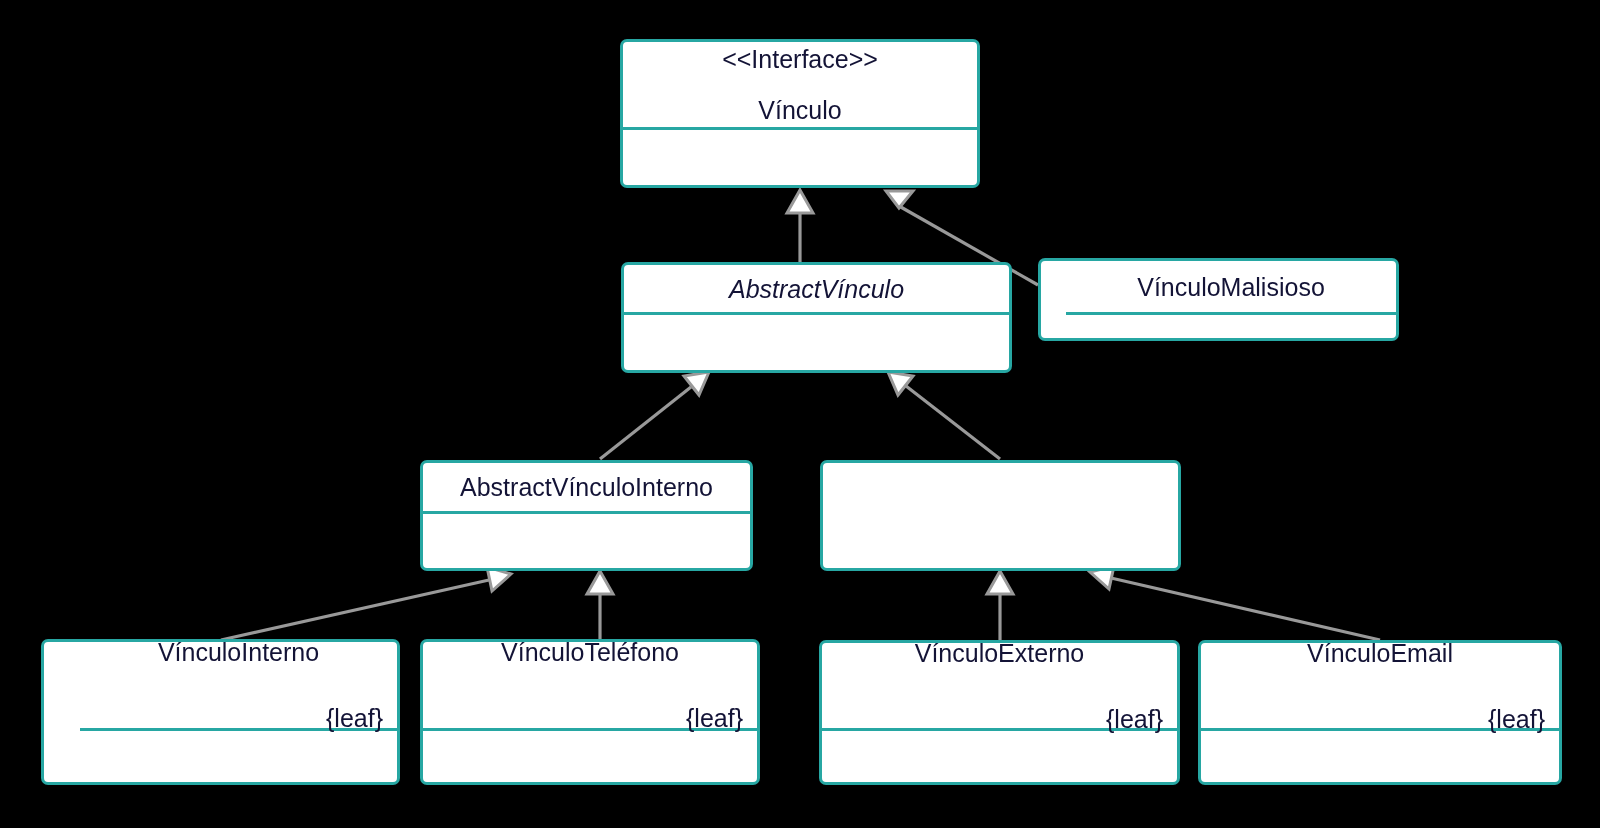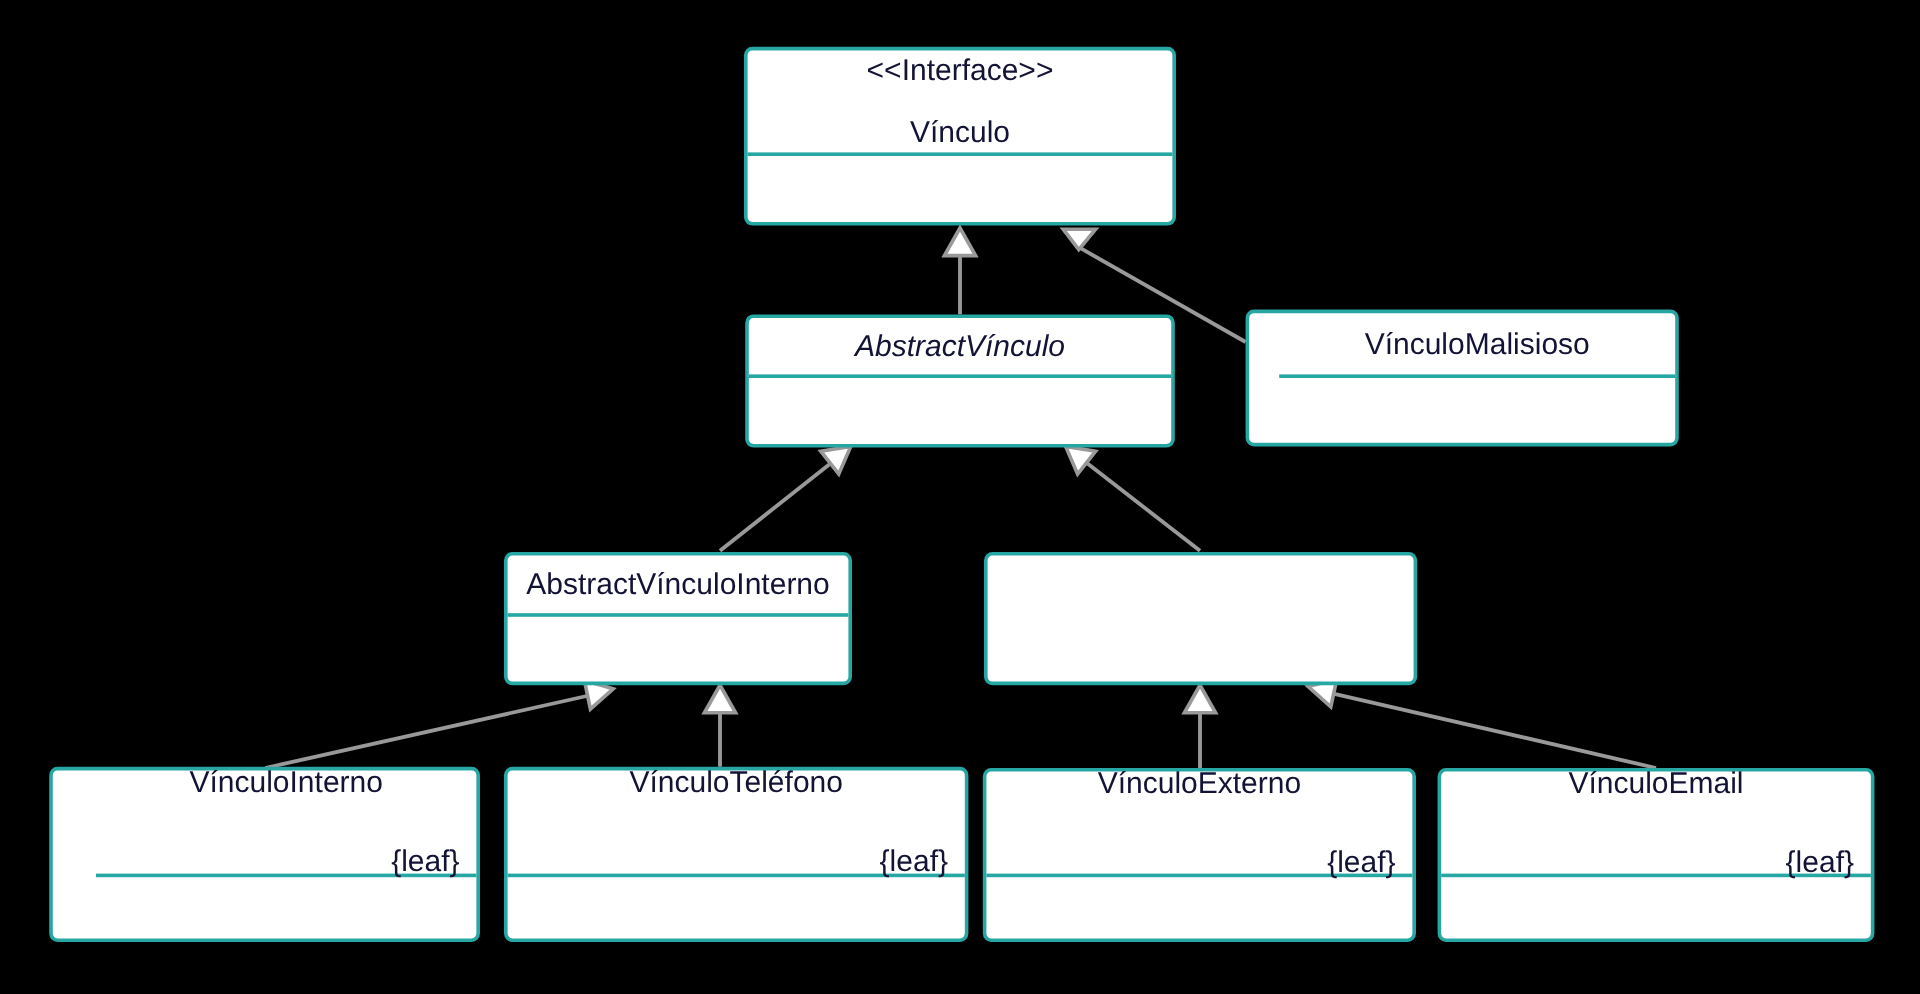--- a/index.html
+++ b/index.html
@@ -79,54 +79,54 @@
   </svg>
 
   <div class="node" style="left:620px;top:39px;width:360px;height:149px;">
     <div class="title" style="height:88px;justify-content:space-between;">
       <div class="stereotype">&lt;&lt;Interface&gt;&gt;</div>
       <div class="name">Vínculo</div>
     </div>
     <div class="body"></div>
   </div>
 
-  <div class="node" style="left:621px;top:262px;width:358px;height:111px;gap:16px;">
+  <div class="node" style="left:621px;top:262px;width:391px;height:111px;gap:16px;">
     <div class="title" style="height:50px;">
       <div class="name italic">AbstractVínculo</div>
     </div>
     <div class="body"></div>
   </div>
 
-  <div class="node" style="left:1038px;top:258px;width:361px;height:114px;padding-left:25px;">
+  <div class="node" style="left:1038px;top:258px;width:361px;height:83px;padding-left:25px;">
     <div class="title" style="height:54px;">
       <div class="name">VínculoMalisioso</div>
     </div>
     <div class="body"></div>
   </div>
 
-  <div class="node" style="left:420px;top:460px;width:290px;height:111px;gap:28px;">
+  <div class="node" style="left:420px;top:460px;width:333px;height:111px;gap:28px;">
     <div class="title" style="height:51px;">
       <div class="name">AbstractVínculoInterno</div>
     </div>
     <div class="body"></div>
   </div>
 
   <div class="node" style="left:820px;top:460px;width:361px;height:111px;">
     <div class="body"></div>
   </div>
 
   <div class="node" style="left:41px;top:639px;width:359px;height:146px;padding-left:36px;">
     <div class="title" style="height:89px;">
       <div class="name">VínculoInterno</div>
       <div class="leaf-line">{leaf}</div>
     </div>
     <div class="body"></div>
   </div>
 
-  <div class="node" style="left:420px;top:639px;width:387px;height:146px;">
+  <div class="node" style="left:420px;top:639px;width:340px;height:146px;">
     <div class="title" style="height:89px;">
       <div class="name">VínculoTeléfono</div>
       <div class="leaf-line">{leaf}</div>
     </div>
     <div class="body"></div>
   </div>
 
   <div class="node" style="left:819px;top:640px;width:361px;height:145px;">
     <div class="title" style="height:88px;">
       <div class="name">VínculoExterno</div>

